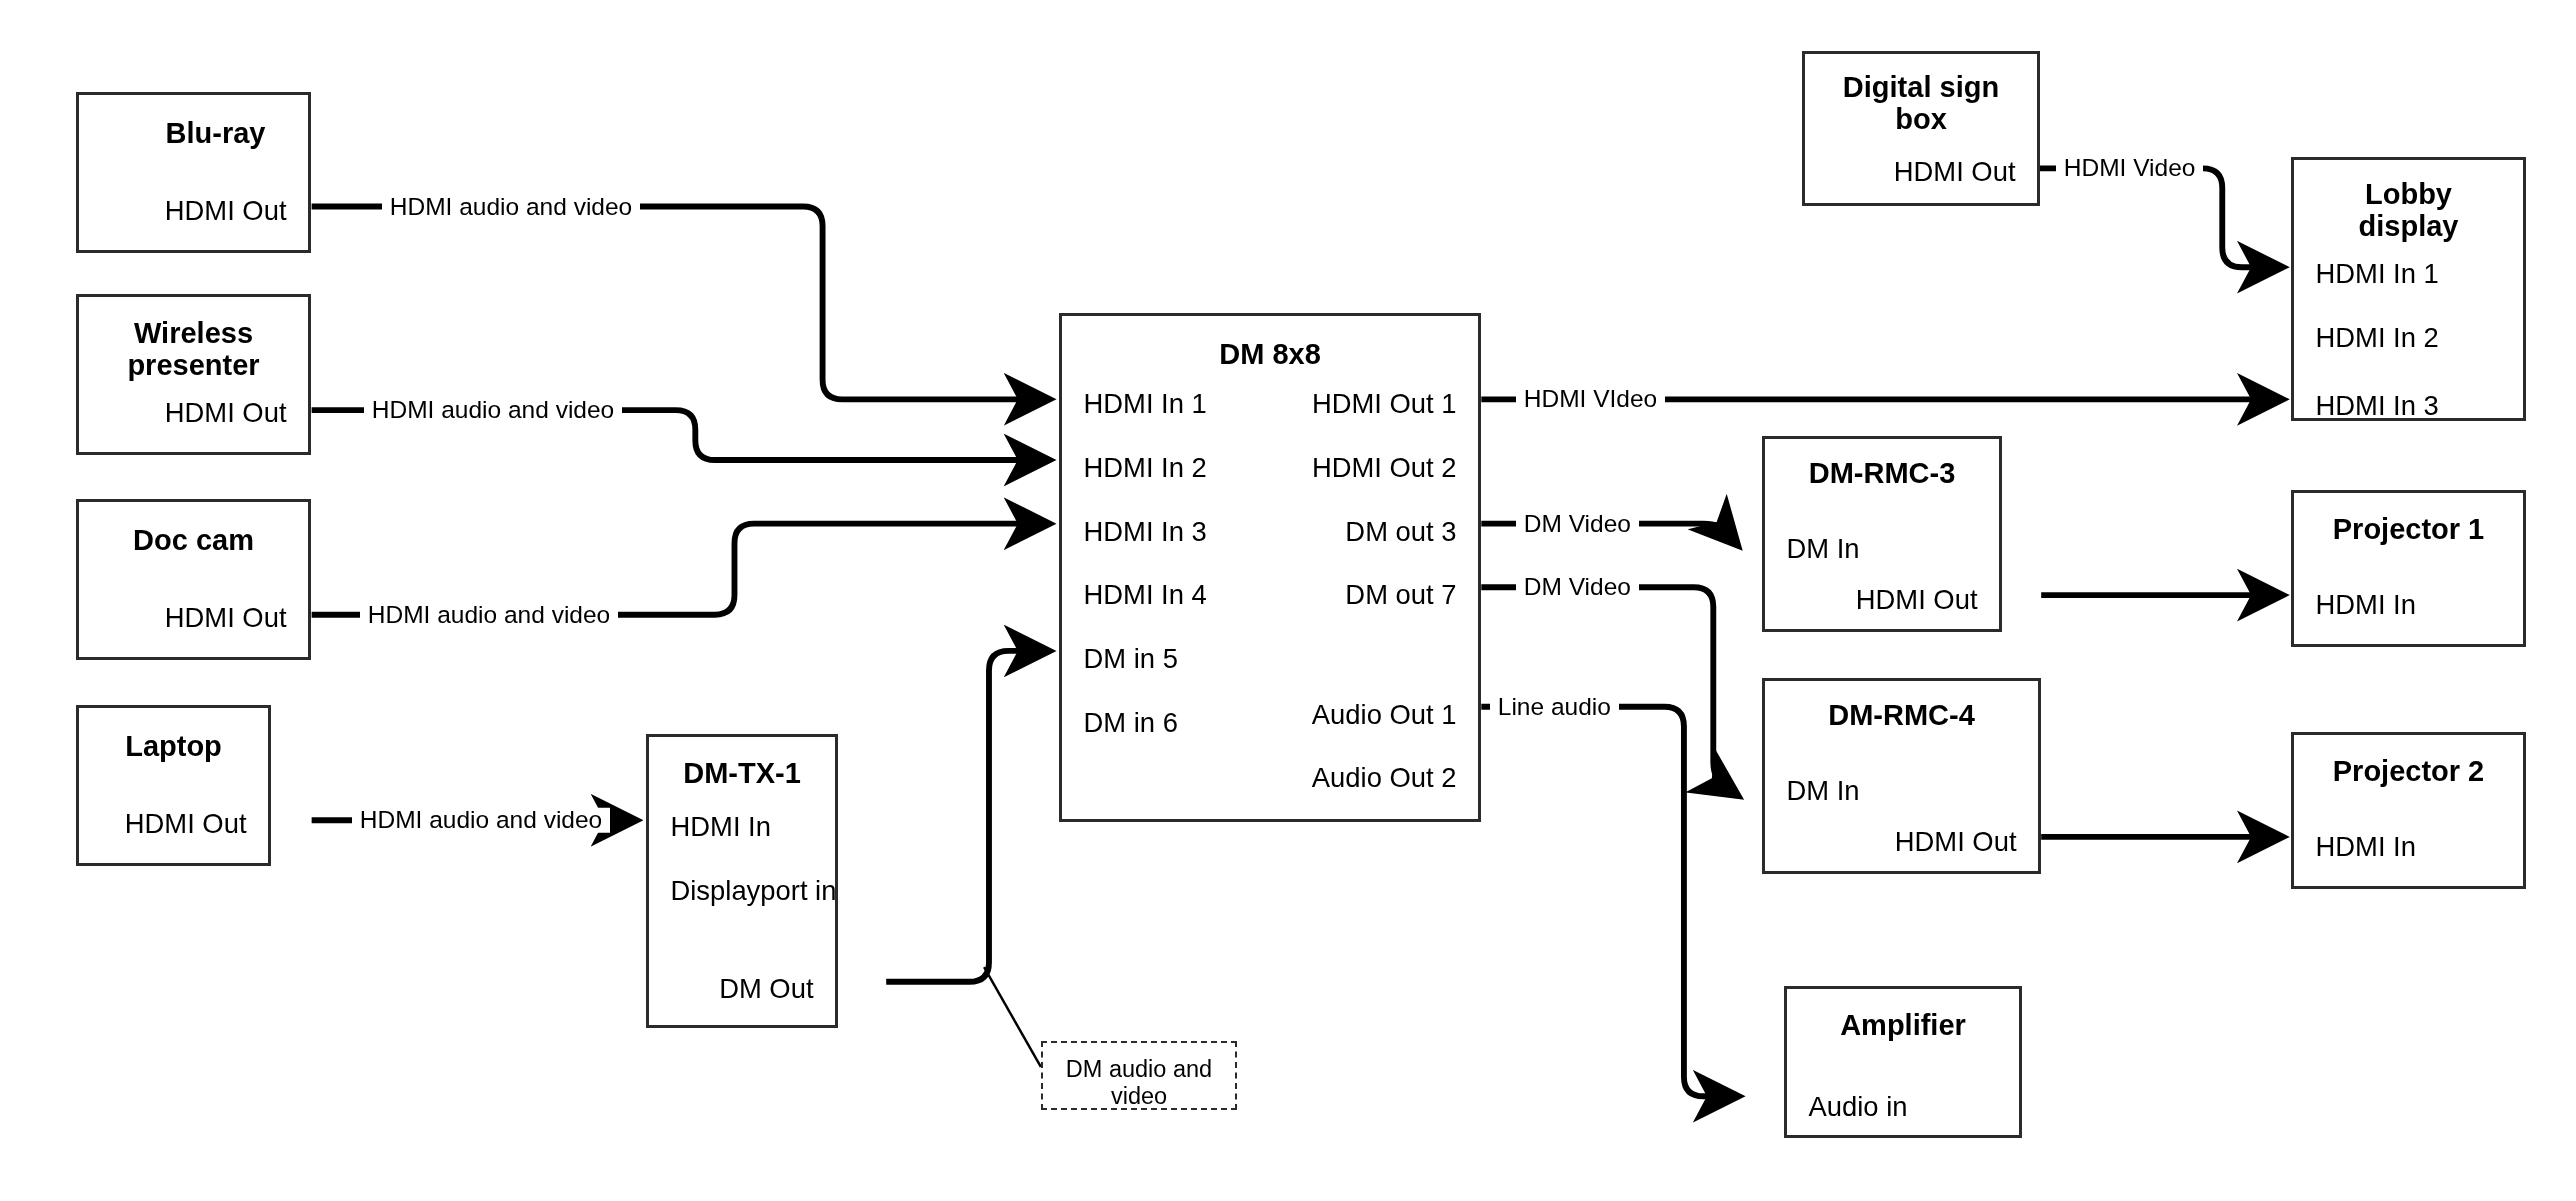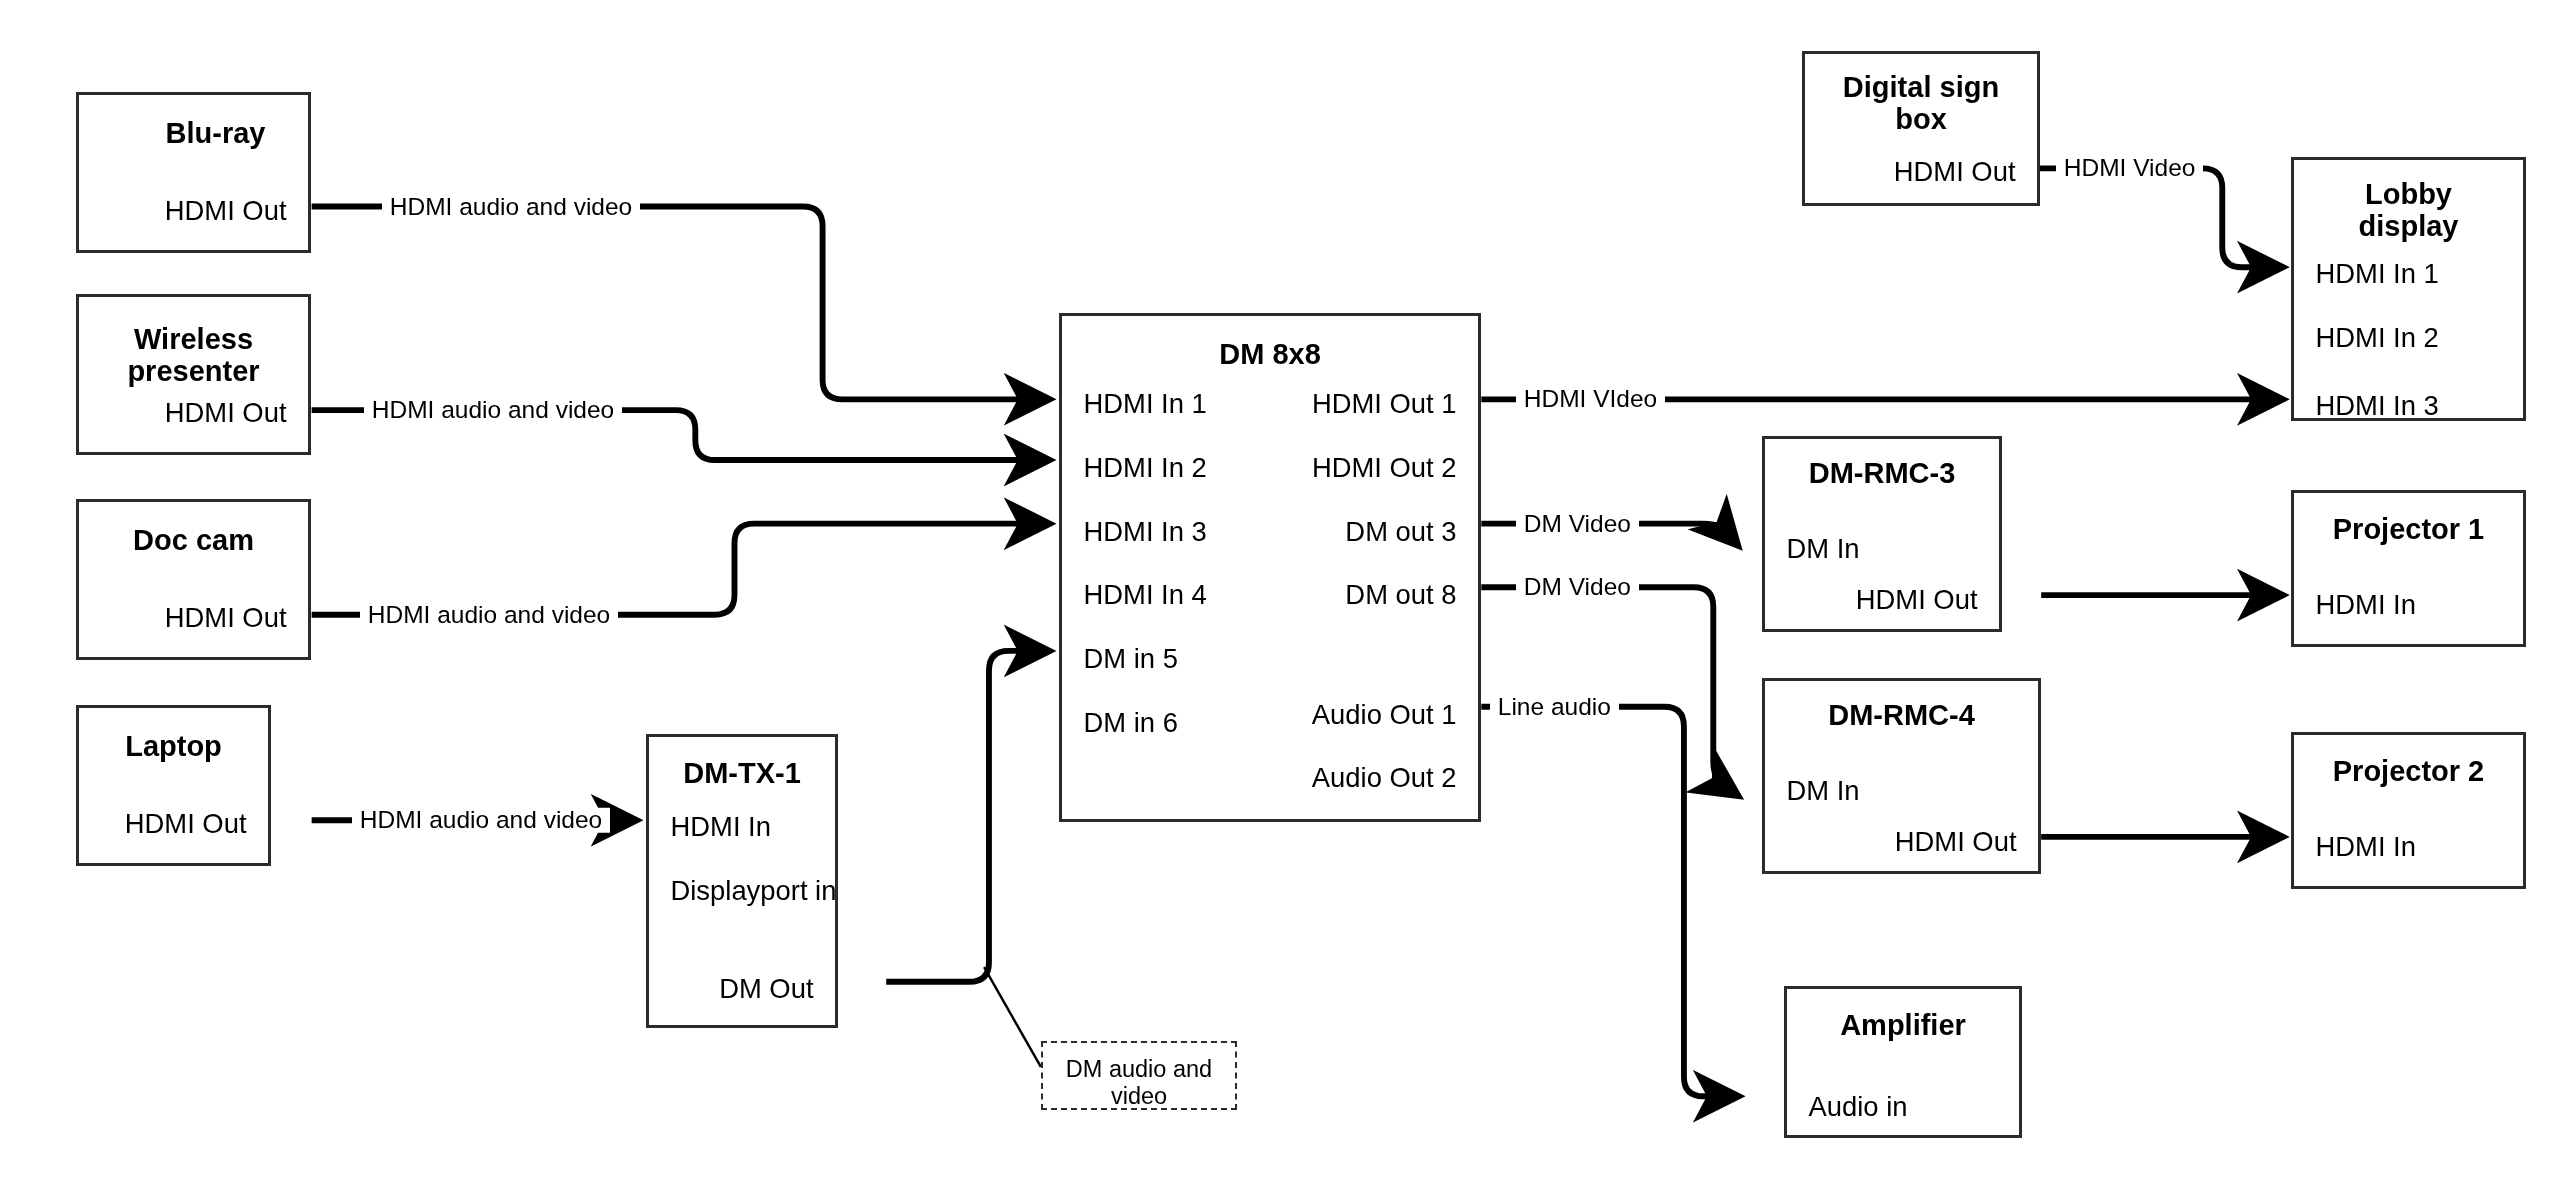--- a/index.html
+++ b/index.html
@@ -134,21 +134,21 @@
     <div class="wlabel" style="left:1456px; top:707px;margin-left:34px;">Line audio</div>
     <div class="wlabel" style="left:2056px; top:168px;">HDMI Video</div>
   </div>
 
   <div class="box" style="left:76px; top:92px; width:235px; height:161px;">
     <div class="box-title" style="top:21.5px;padding-left:44px;">Blu-ray</div>
     <div class="port right" style="top:102px;">HDMI Out</div>
   </div>
 
   <div class="box" style="left:76px; top:294px; width:235px; height:161px;">
-    <div class="box-title" style="top:26px;">Wireless
+    <div class="box-title" style="top:20px;">Wireless
 presenter</div>
     <div class="port right" style="top:102px;">HDMI Out</div>
   </div>
 
   <div class="box" style="left:76px; top:499px; width:235px; height:161px;">
     <div class="box-title" style="top:21.5px;">Doc cam</div>
     <div class="port right" style="top:102px;">HDMI Out</div>
   </div>
 
   <div class="box" style="left:76px; top:705px; width:195px; height:161px;">
@@ -174,21 +174,21 @@
     <div class="port left" style="top:74px;">HDMI In 1</div>
     <div class="port left" style="top:138px;">HDMI In 2</div>
     <div class="port left" style="top:202px;">HDMI In 3</div>
     <div class="port left" style="top:265px;">HDMI In 4</div>
     <div class="port left" style="top:329px;">DM in 5</div>
     <div class="port left" style="top:393px;">DM in 6</div>
 
     <div class="port right" style="top:74px;">HDMI Out 1</div>
     <div class="port right" style="top:138px;">HDMI Out 2</div>
     <div class="port right" style="top:202px;">DM out 3</div>
-    <div class="port right" style="top:265px;">DM out 8</div>
+    <div class="port right" style="top:265px;">DM out 7</div>
     <div class="port right" style="top:385px;">Audio Out 1</div>
     <div class="port right" style="top:448px;">Audio Out 2</div>
   </div>
 
   <div class="box" style="left:1784px; top:51px; width:238px; height:155px;margin-left:18px;">
     <div class="box-title" style="top:16.6px;">Digital sign
 box</div>
     <div class="port right" style="top:104px;">HDMI Out</div>
   </div>
 

